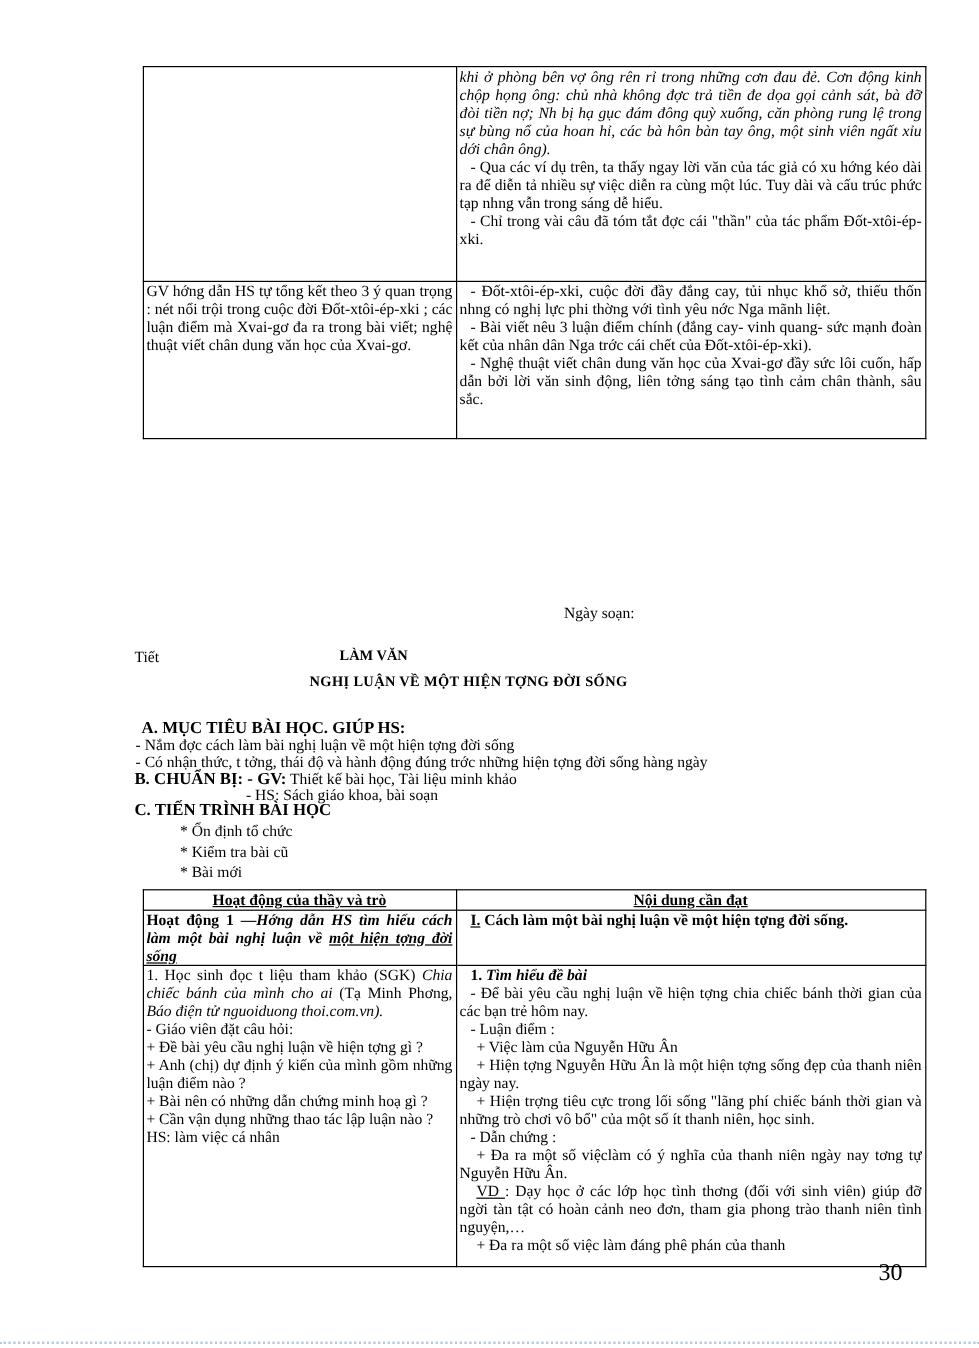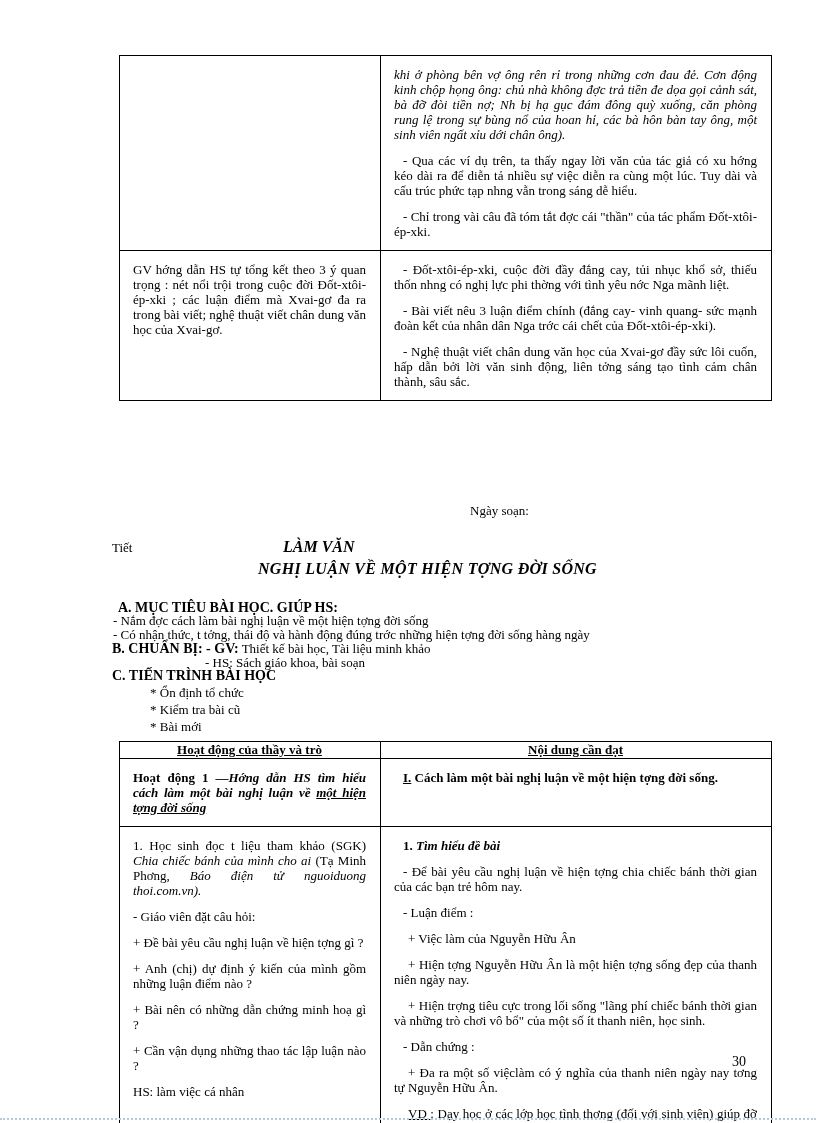--- a/index.html
+++ b/index.html
@@ -24,46 +24,46 @@
     vertical-align:top;
     padding:0 3px 0 2px;
     overflow:hidden;
   }
   #tbl1{left:119px;top:55px;width:652px;}
   #tbl1 col.c1{width:261px;}
   #tbl1 col.c2{width:391px;}
   #tbl2{left:119px;top:741px;width:652px;}
   #tbl2 col.c1{width:261px;}
   #tbl2 col.c2{width:391px;}
-  p{margin:11px;}
+  p{margin:0;}
   .just{text-align:justify;}
   .b{font-weight:bold;}
   .i{font-style:italic;}
   .u{text-decoration:underline;}
   .ctr{text-align:center;}
   .ind{text-indent:9px;}
   .ind2{text-indent:14px;}
   
   .abs{position:absolute;white-space:nowrap;font-size:13px;line-height:15px;}
   .h14{font-size:14px;}
-  .h16{font-size:16px;font-style:italic;}
+  .h16{font-size:12px;}
   #ngay-soan{left:470px;top:503px;}
   #tiet{left:112px;top:540px;}
   #subject{left:283px;top:539px;}
   #main-title{left:258px;top:561px;letter-spacing:.3px;}
   #sec-a-h{left:118px;top:600px;}
   #sec-a-1{left:113px;top:613px;}
   #sec-a-2{left:113px;top:627px;}
   #sec-b{left:112px;top:641px;}
   #sec-b-hs{left:205px;top:655px;}
   #sec-c-h{left:112px;top:668px;}
   #star-1{left:150px;top:685px;}
   #star-2{left:150px;top:702px;}
   #star-3{left:150px;top:719px;}
-  #page-num{left:732px;top:1054px;font-size:14px;}
+  #page-num{left:732px;top:1054px;font-size:20px;}
   #bottom-rule{
     position:absolute;left:0;top:1118px;width:816px;height:0;
     border-top:2px dotted #b9c9d8;
   }
 </style>
 </head>
 <body>
 
 <div class="page">
 

